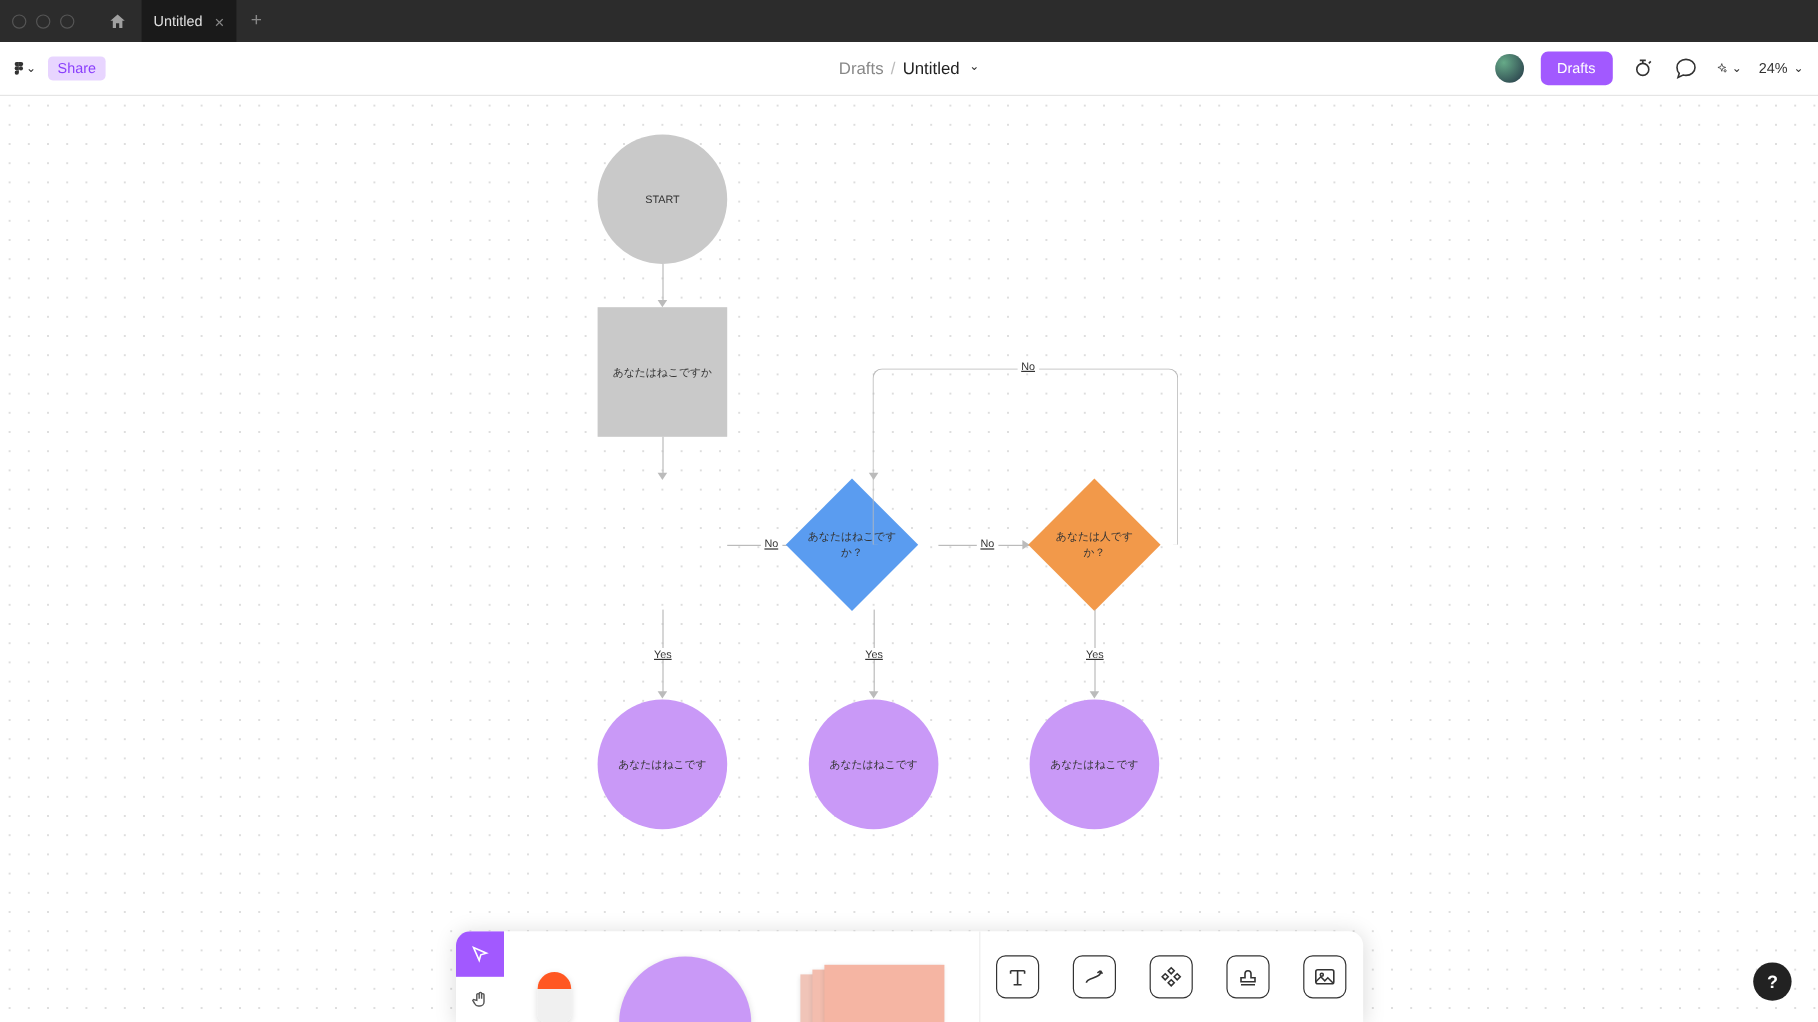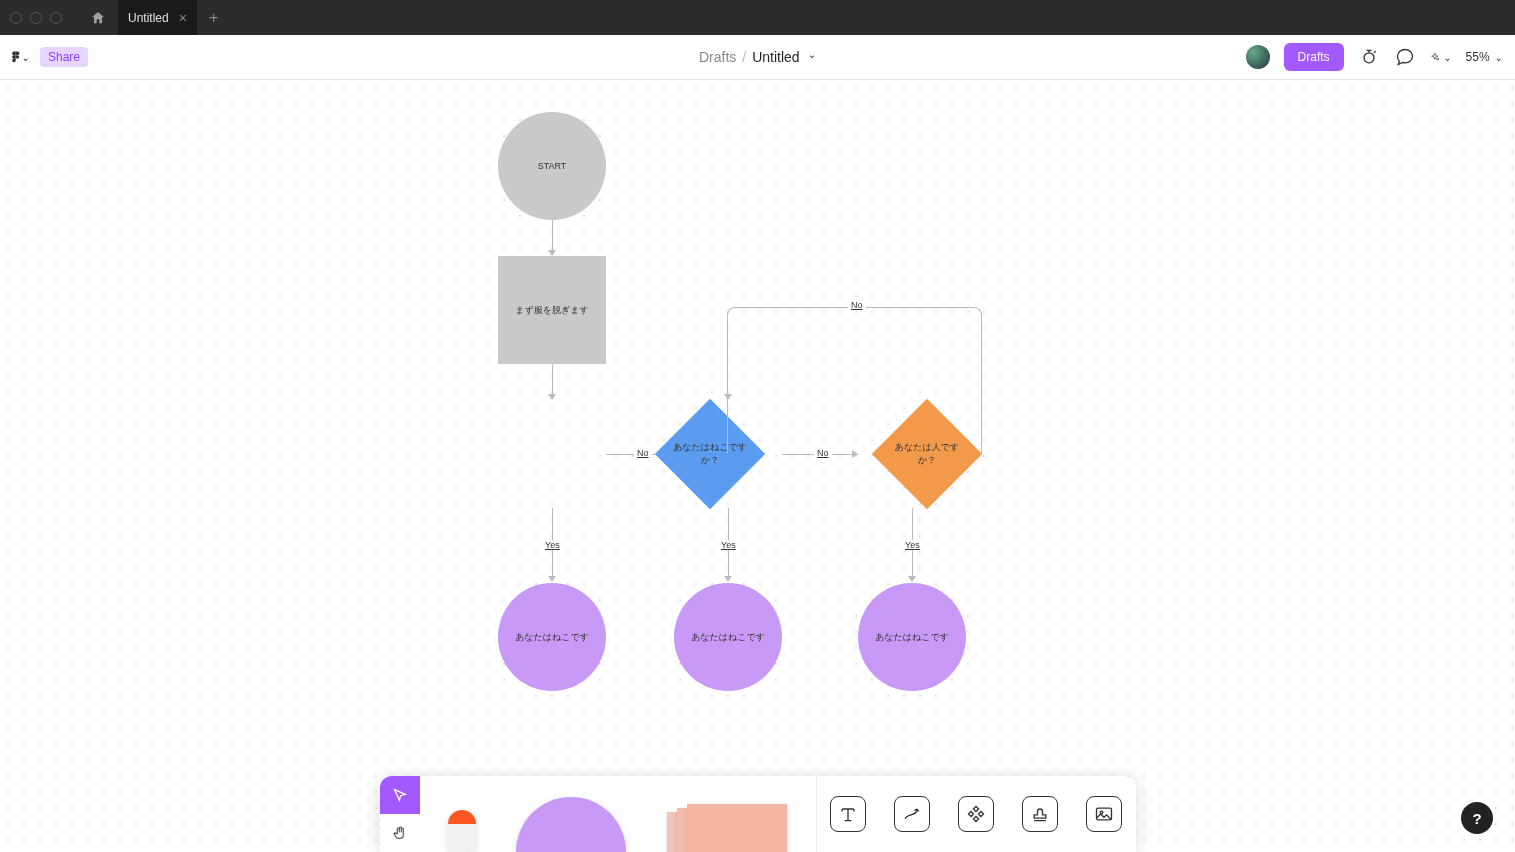--- a/index.html
+++ b/index.html
@@ -134,57 +134,57 @@
           <path d="M12 3c5 0 9 3.5 9 8s-4 8-9 8c-1 0-2-.1-2.9-.4L4 21l1.2-4C3.8 15.5 3 13.4 3 11c0-4.5 4-8 9-8z"></path>
         </svg>
     </div>
     <div class="icon-btn" style="display:flex;align-items:center;gap:2px">
       <svg width="18" height="18" viewBox="0 0 24 24" fill="none" stroke="currentColor" stroke-width="1.6">
           <path d="M12 2l2 6 6 2-6 2-2 6-2-6-6-2 6-2 2-6zM19 14l1 2 2 1-2 1-1 2-1-2-2-1 2-1 1-2z"></path>
         </svg>
       <span class="chevron-small">⌄</span>
     </div>
     <div class="zoom">
-      <span>55%</span>
+      <span>24%</span>
       <span class="chevron-small">⌄</span>
     </div>
   </div>
 </div>
 
 <div class="canvas">
 
   <div class="node node-circle c-grey" style="left:498px; top:32px;">
     <span>START</span>
   </div>
 
   <div class="conn conn-line-v" style="left:552px; top:140px; height:32px;"></div>
   <div class="arrowhead-d" style="left:548px; top:170px;"></div>
 
   <div class="node node-rect c-grey" style="left:498px; top:176px;">
-    <span>まず服を脱ぎます</span>
+    <span>あなたはねこですか</span>
   </div>
 
   <div class="conn conn-line-v" style="left:552px; top:284px; height:32px;"></div>
   <div class="arrowhead-d" style="left:548px; top:314px;"></div>
 
 
   <div class="conn conn-line-h" style="left:606px; top:374px; width:68px;"></div>
   <div class="arrowhead-r" style="left:668px; top:370px;"></div>
   <div class="conn-label" style="left:634px; top:368px;">No</div>
 
   <div class="node node-diamond" style="left:656px; top:320px;">
     <div class="diamond-shape c-blue"></div>
     <div class="diamond-text">あなたはねこですか？</div>
   </div>
 
   <div class="conn conn-line-h" style="left:782px; top:374px; width:76px;"></div>
   <div class="arrowhead-r" style="left:852px; top:370px;"></div>
   <div class="conn-label" style="left:814px; top:368px;">No</div>
 
-  <div class="node node-diamond" style="left:858px; top:320px;justify-content:flex-end;">
+  <div class="node node-diamond" style="left:858px; top:320px;">
     <div class="diamond-shape c-orange"></div>
     <div class="diamond-text">あなたは人ですか？</div>
   </div>
 
   <div class="loopback" style="left:727px; top:227px; width:255px; height:147px;"></div>
   <div class="arrowhead-d" style="left:724px; top:314px;"></div>
   <div class="conn-label" style="left:848px; top:220px;">No</div>
 
   <div class="conn conn-line-v" style="left:552px; top:428px; height:71px;"></div>
   <div class="arrowhead-d" style="left:548px; top:496px;"></div>

